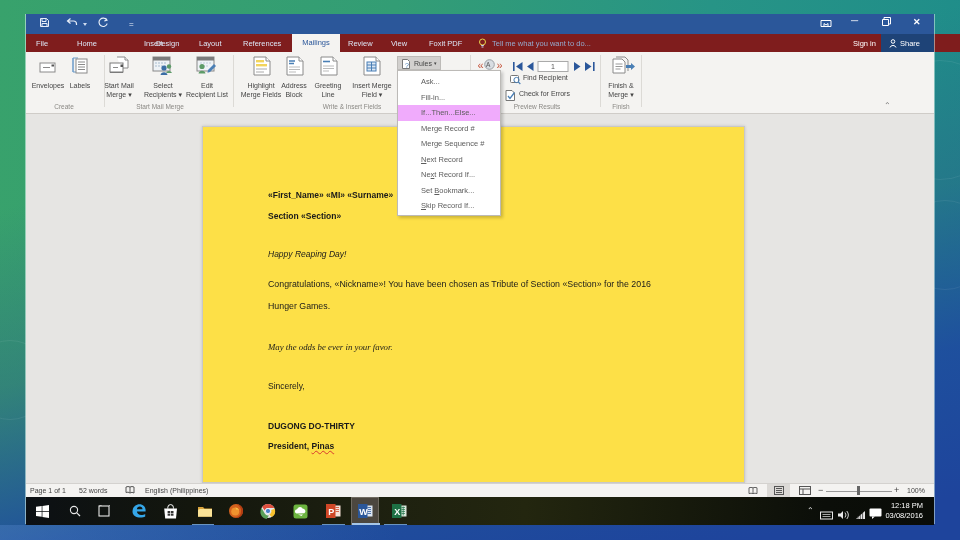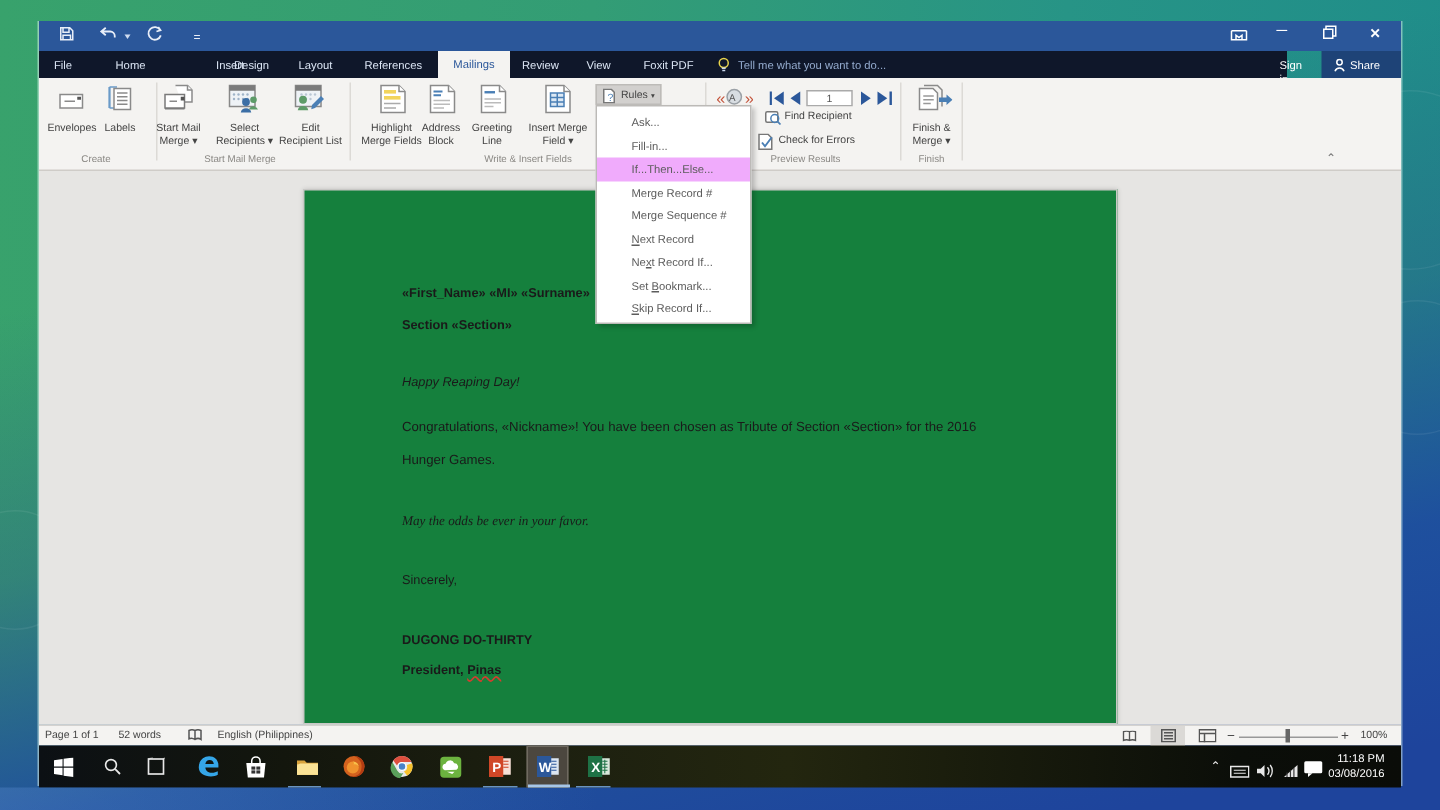--- a/index.html
+++ b/index.html
@@ -15,37 +15,37 @@
 
 .arc { position:absolute; border:1px solid rgba(255,255,255,0.07); border-radius:50%; }
 
 
 #titlebar { left:26px; top:14px; width:908px; height:20px; background:#2b579a; color:#fff; }
 .qat-ico { position:absolute; top:3px; color:#e8eef8; font-size:11px; line-height:14px; }
 #title { position:absolute; width:100%; text-align:center; top:4px; font-size:7.5px; color:#e8eef8; letter-spacing:0.2px; }
 .winbtn { position:absolute; top:3px; color:#fff; font-size:9px; }
 
 
-#tabs { left:26px; top:34px; width:832px; height:18px; background:#0f172a; color:#dce6f5; font-size:7.5px; }
+#tabs { left:26px; top:34px; width:934px; height:18px; background:#7f1d1d; color:#dce6f5; font-size:7.5px; }
 .tab { position:absolute; top:5px; }
 #tab-sel { position:absolute; left:266px; top:0; width:48px; height:18px; background:#f4f3f1; color:#2b579a; text-align:center; line-height:18px; font-size:7.5px; }
 #tellme { position:absolute; left:466px; top:5px; color:#94abce; }
 #signin { position:absolute; left:827px; top:5px; color:#fff; }
 #sharebox { position:absolute; left:855px; top:0; width:53px; height:18px; background:#1e4377; color:#fff; font-size:7.5px; }
 
 
 #ribbon { left:26px; top:52px; width:908px; height:62px; background:#f4f3f1; border-bottom:1px solid #cfccc8; color:#444; }
 .gsep { position:absolute; top:3px; width:1px; height:52px; background:#dcdad6; }
 .glabel { position:absolute; top:51px; font-size:6.5px; color:#8a8884; width:120px; text-align:center; }
 .blabel { position:absolute; font-size:7px; color:#444; width:80px; text-align:center; line-height:9px; }
 .icon { position:absolute; }
 
 
 #docarea { left:26px; top:114px; width:908px; height:369px; background:#e6e5e3; }
-#page { position:absolute; left:176px; top:12px; width:543px; height:357px; background:#15803d; border:1px solid #c9c8c6; box-shadow:0 0 3px rgba(0,0,0,0.15); }
+#page { position:absolute; left:176px; top:12px; width:543px; height:357px; background:#fde047; border:1px solid #c9c8c6; box-shadow:0 0 3px rgba(0,0,0,0.15); }
 .dline { position:absolute; left:65px; font-size:8.5px; color:#1a1a1a; white-space:nowrap; }
 
 
 #statusbar { left:26px; top:483px; width:908px; height:14px; background:#f4f3f1; border-top:1px solid #d4d2cf; font-size:7px; color:#444; }
 
 
 #taskbar { left:26px; top:497px; width:908px; height:28px;
   background:linear-gradient(90deg, #0c1014 0%, #13160d 18%, #1d2010 38%, #23260f 55%, #171a0c 72%, #0b0e09 88%, #0a0c08 100%); }
 .tbi { position:absolute; top:0; width:24px; height:28px; display:flex; align-items:center; justify-content:center; }
 .runline { position:absolute; bottom:0px; height:1.5px; background:#6a94c0; }
@@ -477,21 +477,21 @@
         <path d="M1 9 L10 9 L10 1z" fill="#e8e8e8"></path>
         <path d="M3 9 v-3 M5.3 9 v-4.5 M7.6 9 v-6" stroke="#3a3a3a" stroke-width="0.8"></path>
       </svg>
   </div>
   <div style="position:absolute; left:843px; top:8px;">
     <svg width="13" height="11" viewBox="0 0 13 11">
         <rect x="0.5" y="0.5" width="12" height="8" rx="1" fill="#fff"></rect>
         <path d="M3 8.5 L3 11 L6 8.5z" fill="#fff"></path>
       </svg>
   </div>
-  <div style="position:absolute; right:11px; top:4px; width:92px; text-align:right; color:#fff; font-size:7.5px;">11:18 PM</div>
+  <div style="position:absolute; right:11px; top:4px; width:92px; text-align:right; color:#fff; font-size:7.5px;">12:18 PM</div>
   <div style="position:absolute; right:11px; top:14px; width:92px; text-align:right; color:#fff; font-size:7.5px;">03/08/2016</div>
 </div>
 
 <div id="rulesbtn" class="abs">
   <span style="position:absolute; left:4px; top:2px;">
     <svg width="9" height="10" viewBox="0 0 9 10">
         <path d="M0.5 0.5 h5 l2 2 v7 h-7z" fill="#fff" stroke="#777"></path>
         <text x="3" y="8.5" font-size="7" fill="#4a7fb5">?</text>
       </svg>
   </span>

